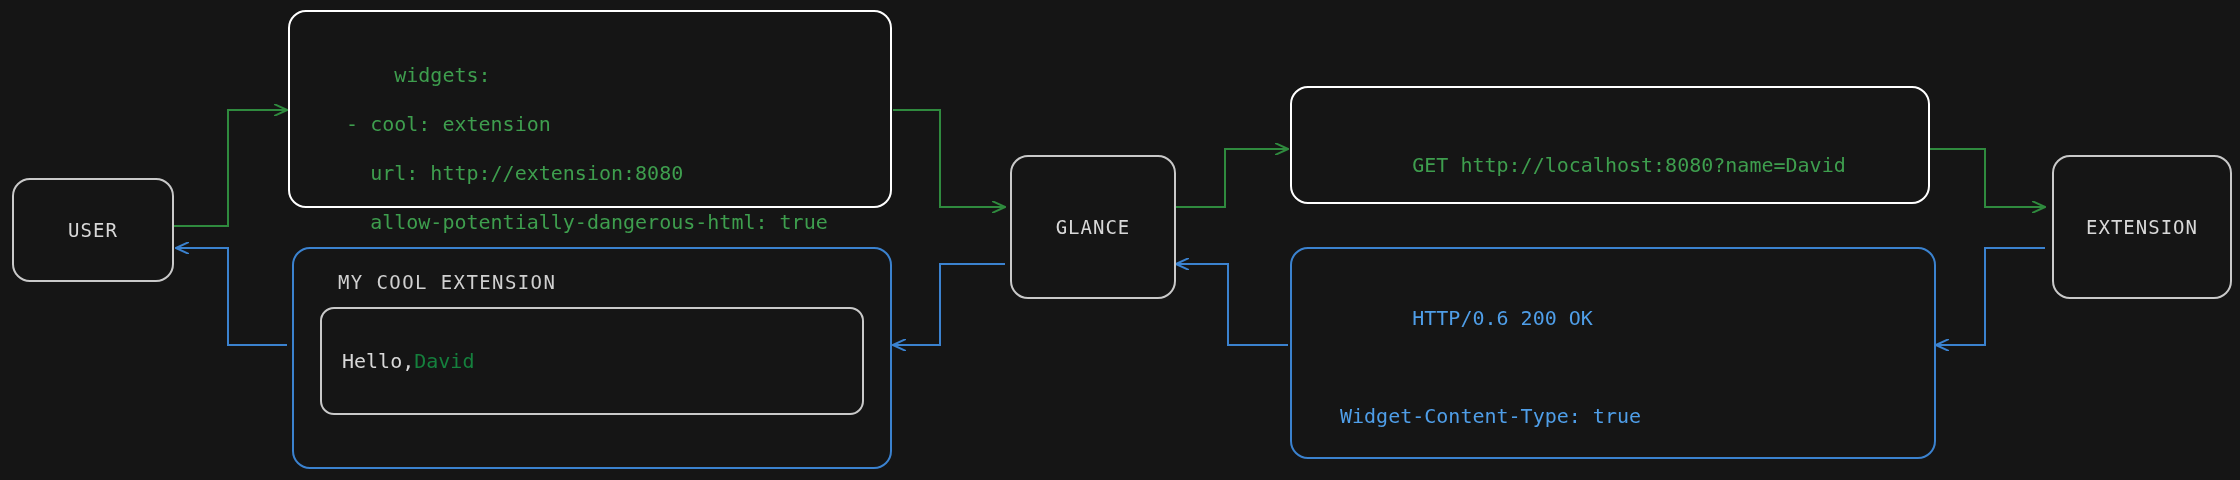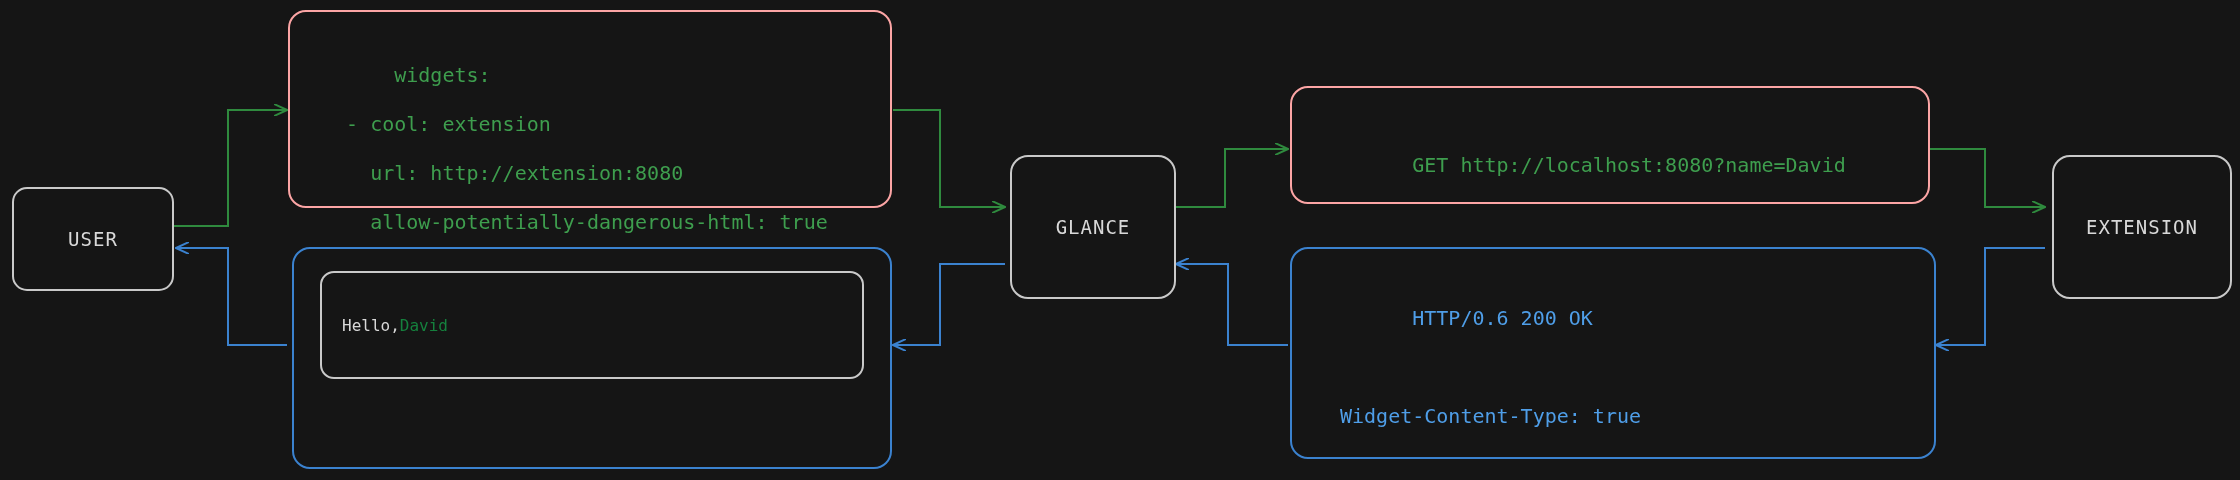--- a/index.html
+++ b/index.html
@@ -32,21 +32,21 @@
     justify-content: center;
   }
   .node-label {
     font-family: "DejaVu Sans Mono", monospace;
     font-size: 19px;
     color: #d8d8d8;
     letter-spacing: 1px;
   }
   .codebox {
     position: absolute;
-    border: 2px solid #fca5a5;
+    border: 2px solid #ffffff;
     border-radius: 18px;
     background: #151515;
     box-sizing: border-box;
   }
   .codebox.blue {
     border-color: #3b82cf;
   }
   .code {
     font-family: "DejaVu Sans Mono", monospace;
     font-size: 20px;
@@ -75,21 +75,21 @@
     border: 2px solid #c9c9c9;
     border-radius: 14px;
     height: 108px;
     display: flex;
     align-items: center;
     padding-left: 20px;
     box-sizing: border-box;
   }
   .widget-text {
     font-family: "DejaVu Sans Mono", monospace;
-    font-size: 16px;
+    font-size: 20px;
     color: #d8d8d8;
   }
   .accent { color: #15803d; }
   .spacer-line { display: block; height: 24.5px; }
 </style>
 </head>
 <body>
 
 <div id="canvas">
 
@@ -113,21 +113,21 @@
 
     <path d="M2045,248 L1985,248 L1985,345 L1936,345" fill="none" stroke="#3b82cf" stroke-width="2" marker-end="url(#arrowBlue)"></path>
 
     <path d="M1288,345 L1228,345 L1228,264 L1176,264" fill="none" stroke="#3b82cf" stroke-width="2" marker-end="url(#arrowBlue)"></path>
 
     <path d="M1005,264 L940,264 L940,345 L893,345" fill="none" stroke="#3b82cf" stroke-width="2" marker-end="url(#arrowBlue)"></path>
 
     <path d="M287,345 L228,345 L228,248 L176,248" fill="none" stroke="#3b82cf" stroke-width="2" marker-end="url(#arrowBlue)"></path>
   </svg>
 
-  <div class="node" style="left:12px; top:187px; width:158px; height:100px;border-radius:15px;">
+  <div class="node" style="left:12px; top:178px; width:158px; height:100px;">
     <span class="node-label">USER</span>
   </div>
 
   <div class="node" style="left:1010px; top:155px; width:162px; height:140px;">
     <span class="node-label">GLANCE</span>
   </div>
 
   <div class="node" style="left:2052px; top:155px; width:176px; height:140px;">
     <span class="node-label">EXTENSION</span>
   </div>
@@ -153,19 +153,20 @@
     <div class="code blue">
       <span>HTTP/0.6 200 OK</span>
 <br>
 <br><span>Widget-Content-Type: true</span>
 <br><span class="spacer-line"></span>
 
     </div>
   </div>
 
   <div class="widget-panel" style="left:292px; top:247px; width:600px; height:222px;">
+    <div class="widget-title">MY COOL EXTENSION</div>
     <div class="widget-body">
       <span class="widget-text">Hello, </span>
         <span class="widget-text accent">David</span>
     </div>
   </div>
 
 </div>
 
 </body></html>

